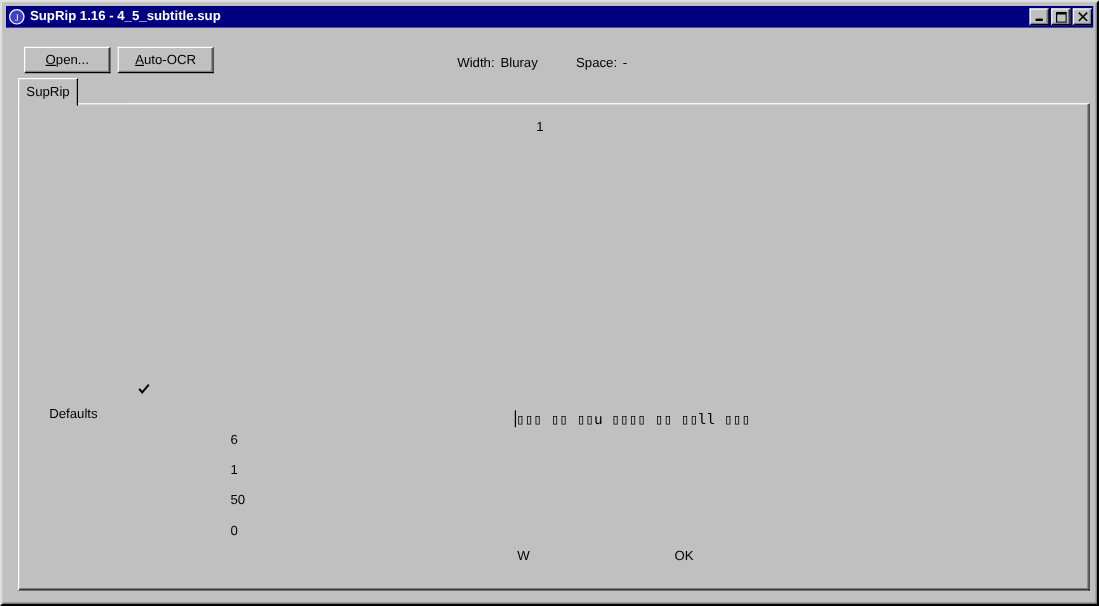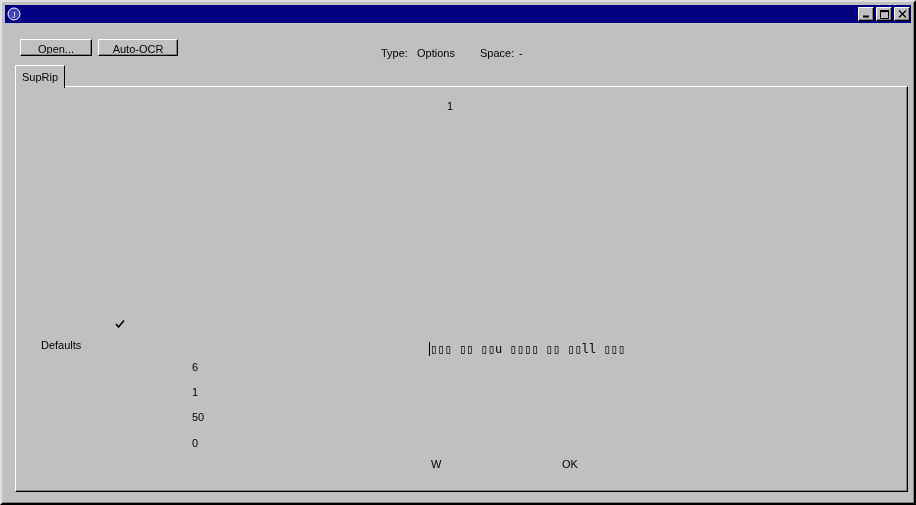--- a/index.html
+++ b/index.html
@@ -86,21 +86,21 @@
     font-size:11px;color:#000;
     display:flex;align-items:center;
   }
   .txt::before{
     content:"";position:absolute;left:0;top:0;right:0;bottom:0;
     border-top:1px solid #000;border-left:1px solid #000;
     pointer-events:none;
   }
   .txt span{position:relative;z-index:2;padding:0 2px;}
   
-  .toolbar-btn{position:absolute;height:17px;align-items:flex-end;}
+  .toolbar-btn{position:absolute;height:22px;}
   .underline{text-decoration:underline;}
   .typeline{
     position:absolute;top:44px;font-size:11px;white-space:nowrap;
   }
   
   .tabstrip{position:absolute;left:12px;top:64px;height:20px;}
   .tab{
     position:absolute;top:0;height:20px;
     background:#c0c0c0;box-sizing:border-box;
     display:flex;align-items:center;justify-content:center;
@@ -209,20 +209,21 @@
 <div class="win">
  <div class="win-inner">
 
   <div class="titlebar">
     <div class="title-icon">
       <svg width="14" height="14" viewBox="0 0 14 14">
         <circle cx="7" cy="7" r="6" fill="#4040c0" stroke="#ffffff" stroke-width="1"></circle>
         <text x="7" y="10.5" font-size="8" fill="#ffffff" text-anchor="middle" font-family="Liberation Serif, serif">J</text>
       </svg>
     </div>
+    <div class="title-text">SupRip 1.16 - 4_5_subtitle.sup</div>
     <div class="title-btns">
       <div class="tb">
         <div class="in"></div>
         <svg width="8" height="8" viewBox="0 0 8 8">
           <rect x="1" y="5.5" width="6" height="2" fill="#000"></rect>
         </svg>
       </div>
       <div class="tb">
         <div class="in"></div>
         <svg width="9" height="9" viewBox="0 0 9 9">
@@ -239,22 +240,22 @@
     </div>
   </div>
 
   <div class="btn toolbar-btn" style="left:17px;top:36px;width:72px;">
     <span><span class="underline">O</span><span>pen...</span></span>
   </div>
   <div class="btn toolbar-btn" style="left:95px;top:36px;width:80px;">
     <span><span class="underline">A</span><span>uto-OCR</span></span>
   </div>
 
-  <div class="typeline" style="left:378px;">Type:</div>
-  <div class="typeline" style="left:414px;">Options</div>
+  <div class="typeline" style="left:378px;">Width:</div>
+  <div class="typeline" style="left:414px;">Bluray</div>
   <div class="typeline" style="left:477px;">Space:</div>
   <div class="typeline" style="left:516px;">-</div>
 
   <div class="tabpage"></div>
 
   <div class="tabstrip">
     <div class="tab active" style="left:0;width:50px;">
       <span>SupRip</span>
     </div>
     <div class="tab inactive" style="left:52px;width:42px;">

